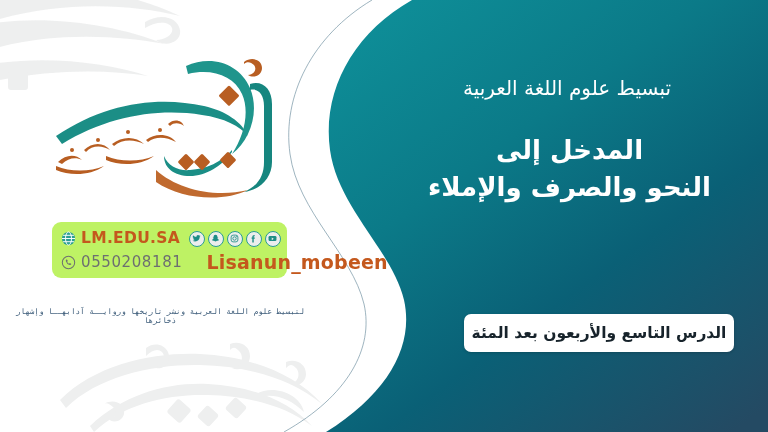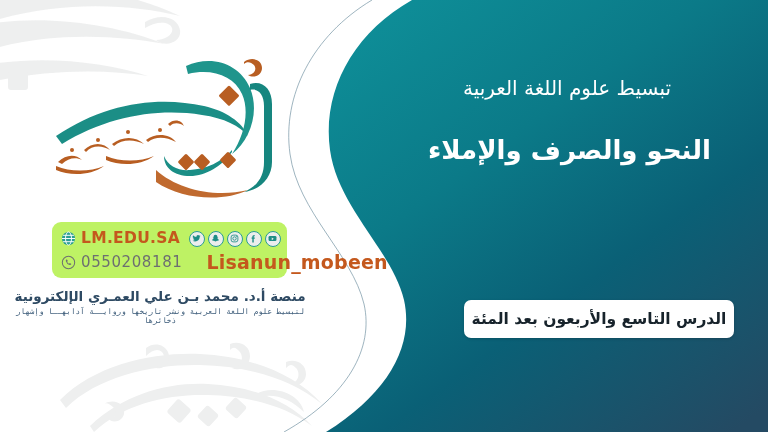--- a/index.html
+++ b/index.html
@@ -85,21 +85,21 @@
   }
   #main-title {
     position:absolute; right:26px; top:132px; width:345px;
     text-align:center; direction:rtl;
     color:#ffffff; font-weight:bold; font-size:26px;
     line-height:1.42;
   }
   #main-title div { white-space:nowrap; }
 
   #lesson-badge {
-    position:absolute; left:464px; top:300px;
+    position:absolute; left:464px; top:314px;
     width:270px; height:38px;
     background:#ffffff; border-radius:7px;
     display:flex; align-items:center; justify-content:center;
     direction:rtl;
     color:#17232b; font-weight:bold; font-size:15.5px;
     box-shadow:0 1px 3px rgba(0,0,0,.18);
   }
 </style>
 </head>
 <body>
@@ -251,24 +251,24 @@
         <svg width="15" height="15" viewBox="0 0 16 16">
           <circle cx="8" cy="8" r="6.6" fill="none" stroke="#6d6f71" stroke-width="1.1"></circle>
           <path d="M5.9 4.9c.25-.12.5-.05.65.2l.6 1c.12.2.07.42-.1.57l-.35.3c-.1.1-.13.25-.06.38.4.8 1.05 1.45 1.85 1.85.13.07.28.04.38-.06l.3-.35c.15-.17.37-.22.57-.1l1 .6c.25.15.32.4.2.65-.3.62-1 .9-1.65.72A6 6 0 0 1 5.2 6.55c-.18-.65.1-1.35.7-1.65z" fill="#6d6f71"></path>
         </svg>
       </span>
       <span class="cc-phone">0550208181</span>
       <span class="cc-handle">Lisanun_mobeen</span>
     </div>
   </div>
 
-  <div id="platform-name">منصة أ.د. محمد بـن علي العمـري الإلكترونية</div>
   <div id="platform-tag">لتبسيط علوم اللغة العربية ونشر تاريخها وروايــة آدابهــا وإشهار ذخائرها</div>
 
   <div id="header-line">تبسيط علوم اللغة العربية</div>
 
   <div id="main-title">
+    <div>المدخل إلى</div>
     <div>النحو والصرف والإملاء</div>
   </div>
 
   <div id="lesson-badge">الدرس التاسع والأربعون بعد المئة</div>
 
 </div>
 
 </body></html>

